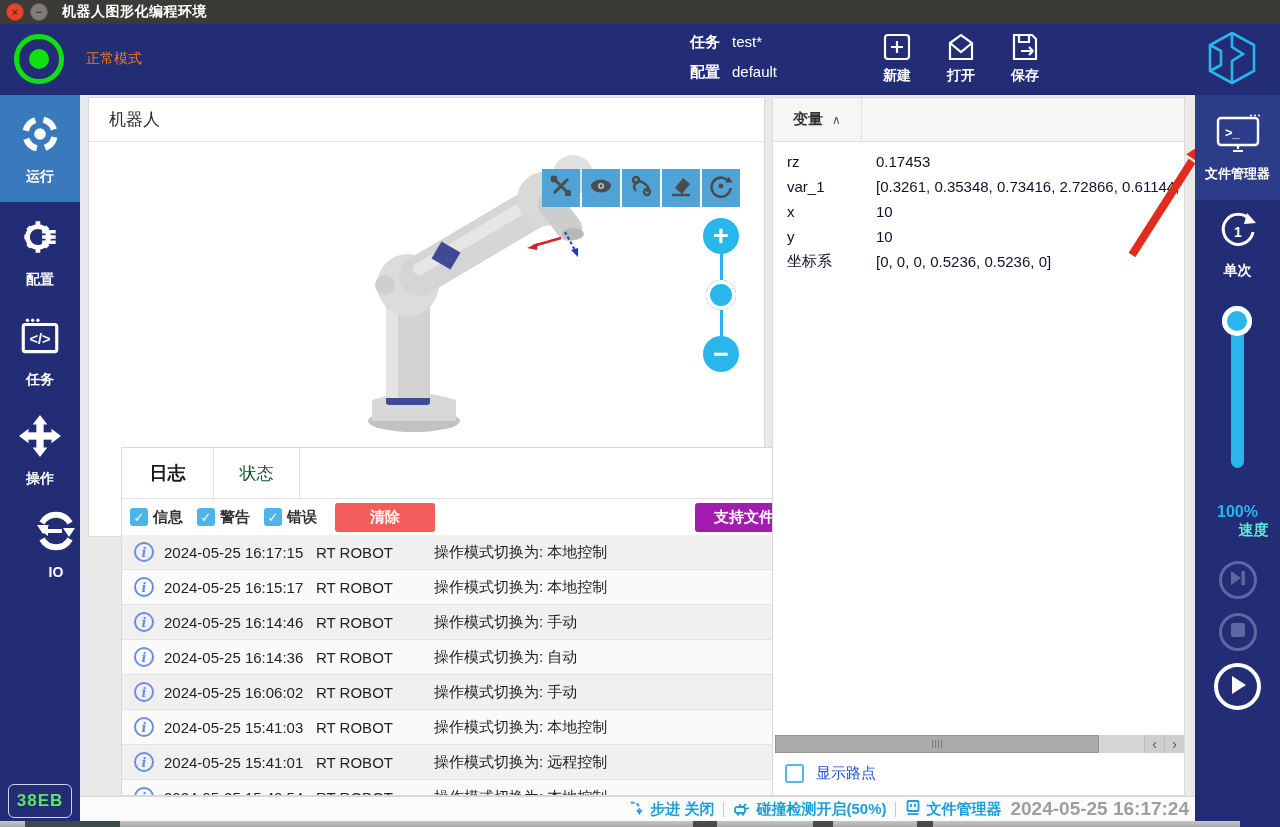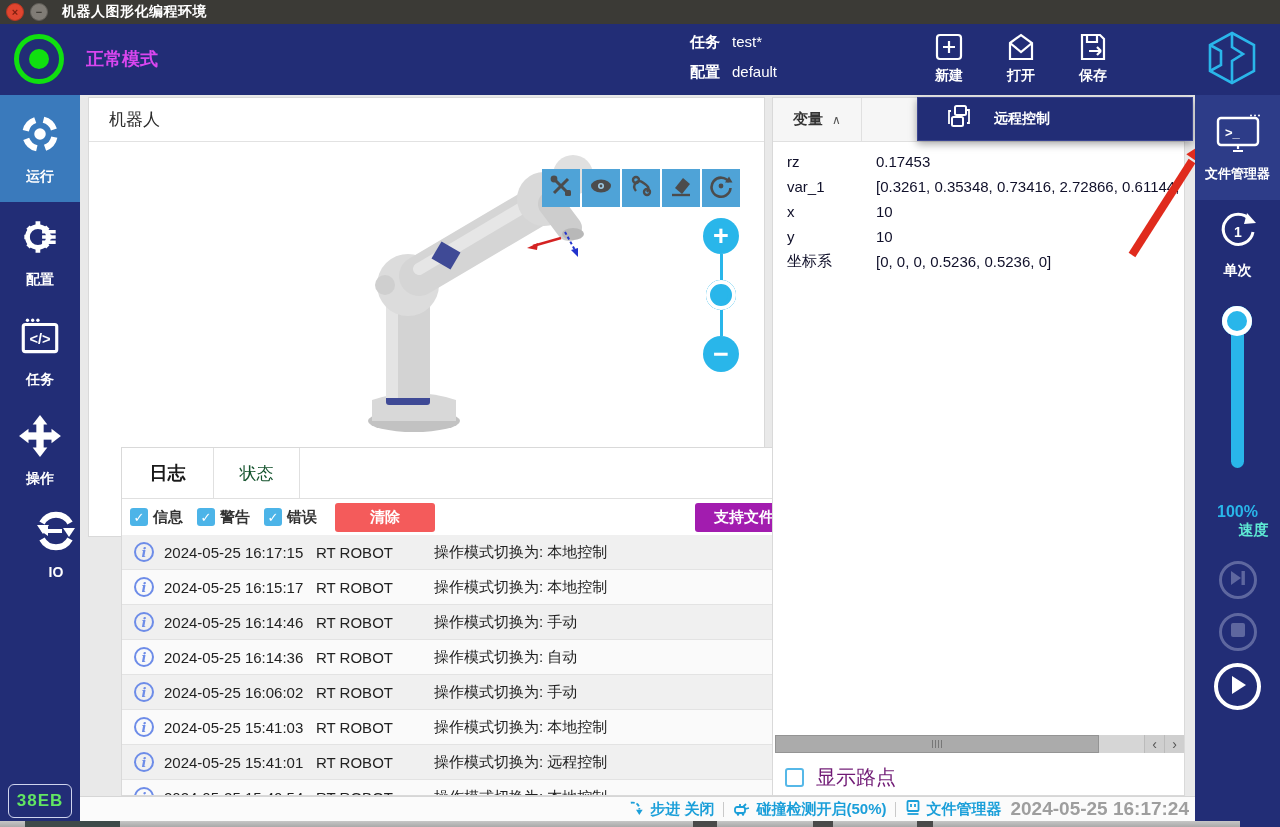--- a/index.html
+++ b/index.html
@@ -13,25 +13,25 @@
     font-size:11px;font-weight:bold;color:#5a2a1a;line-height:1;}
   .tb-close{background:#e0452f;border:1px solid #b53722;color:#7c1f10;}
   .tb-min{background:#807c76;border:1px solid #5f5c57;color:#3c3a36;}
   .tb-title{color:#ffffff;font-weight:bold;font-size:14px;margin-left:14px;letter-spacing:.5px;}
 
   
   .header{left:0;top:24px;width:1280px;height:71px;background:#222d76;}
   .mode{left:14px;top:10px;display:flex;align-items:center;gap:22px;}
   .mode-ring{width:40px;height:40px;border-radius:50%;border:5px solid #10e010;display:flex;align-items:center;justify-content:center;}
   .mode-core{width:20px;height:20px;border-radius:50%;background:#10e010;}
-  .mode-label{color:#d946ef;font-size:18px;font-weight:bold;}
+  .mode-label{color:#f97316;font-size:14px;font-weight:normal;}
   .kv-block{left:690px;top:9px;display:flex;flex-direction:column;gap:11px;}
   .kv{display:flex;gap:12px;color:#fff;font-size:15px;}
   .kv b{font-weight:bold;}
-  .hdr-actions{left:932px;top:6px;display:flex;gap:38px;}
+  .hdr-actions{left:880px;top:6px;display:flex;gap:30px;}
   .hdr-btn{display:flex;flex-direction:column;align-items:center;gap:3px;color:#fff;cursor:pointer;}
   .hdr-btn svg{display:block;}
   .hdr-btn span{font-size:14px;font-weight:bold;}
   .brand{right:22px;top:6px;}
 
   
   .lsb{left:0;top:95px;width:80px;height:732px;background:#222d76;display:flex;flex-direction:column;}
   .lsb-item{display:flex;flex-direction:column;align-items:center;justify-content:center;gap:8px;color:#fff;cursor:pointer;}
   .lsb-item span{font-size:14px;font-weight:bold;}
   .lsb-item.active{background:#3a7abc;}
@@ -95,21 +95,21 @@
   .var-rows{padding-top:7px;}
   .vn{flex:0 0 89px;padding-left:14px;}
   .vv{flex:1;white-space:nowrap;overflow:hidden;}
   .hscroll{position:absolute;left:2px;top:637px;width:409px;height:18px;background:#d6d6d6;display:flex;align-items:stretch;}
   .hthumb{width:324px;background:#ababab;border:1px solid #949494;box-sizing:border-box;display:flex;align-items:center;justify-content:center;gap:2px;}
   .hthumb i{display:block;width:1px;height:8px;background:#777;}
   .hbtn{width:19px;display:flex;align-items:center;justify-content:center;color:#555;font-size:14px;background:#cfcfcf;border-left:1px solid #bbb;}
   .hsp{flex:1;}
   .waypoint{position:absolute;left:12px;top:666px;display:flex;align-items:center;gap:12px;cursor:pointer;}
   .wp-box{width:19px;height:19px;border:2px solid #56b8e8;border-radius:3px;background:#fff;box-sizing:border-box;}
-  .waypoint span.lbl{font-size:20px;color:#701a75;}
+  .waypoint span.lbl{font-size:15px;color:#1d4ed8;}
 
   
   .popup{left:917px;top:97px;width:276px;height:44px;background:#222d76;border:1px solid #3a4490;box-sizing:border-box;
     display:flex;align-items:center;box-shadow:0 3px 8px rgba(0,0,0,.35);cursor:pointer;}
   .popup .plabel{color:#fff;font-size:14px;font-weight:bold;margin-left:22px;}
   .popup svg{margin-left:28px;}
 
   
   .rcb{left:1195px;top:95px;width:85px;height:732px;background:#222d76;}
   .rcb-local{left:0;top:0;width:85px;height:105px;background:#2d3c88;display:flex;flex-direction:column;align-items:center;justify-content:center;gap:7px;cursor:pointer;}
@@ -469,30 +469,20 @@
       <div class="hsp"></div>
       <div class="hbtn">‹</div>
       <div class="hbtn">›</div>
     </div>
     <div class="waypoint">
       <span class="wp-box"></span>
       <span class="lbl">显示路点</span>
     </div>
   </div>
 
-  <div class="abs popup">
-    <span>
-      <svg width="26" height="26" viewBox="0 0 26 26" fill="none" stroke="#fff" stroke-width="2">
-        <rect x="9" y="2" width="11" height="9" rx="1.5"></rect>
-        <rect x="6" y="13" width="11" height="9" rx="1.5"></rect>
-        <path d="M5 7 h-2 v13 M21 6 h2 v13 h-2" stroke-width="1.8"></path>
-      </svg>
-    </span>
-    <span class="plabel">远程控制</span>
-  </div>
 
   <svg class="abs" style="left:1080px;top:125px;" width="150" height="140" viewBox="0 0 150 140">
     <line x1="52" y1="130" x2="112" y2="36" stroke="#e02b1d" stroke-width="8"></line>
     <polygon points="130,14 124.5,41.7 106.3,29.3" fill="#e02b1d"></polygon>
   </svg>
 
   <div class="abs rcb">
     <div class="abs rcb-local">
       <span>
         <svg width="46" height="42" viewBox="0 0 46 42" fill="none" stroke="#fff" stroke-width="2.4">

